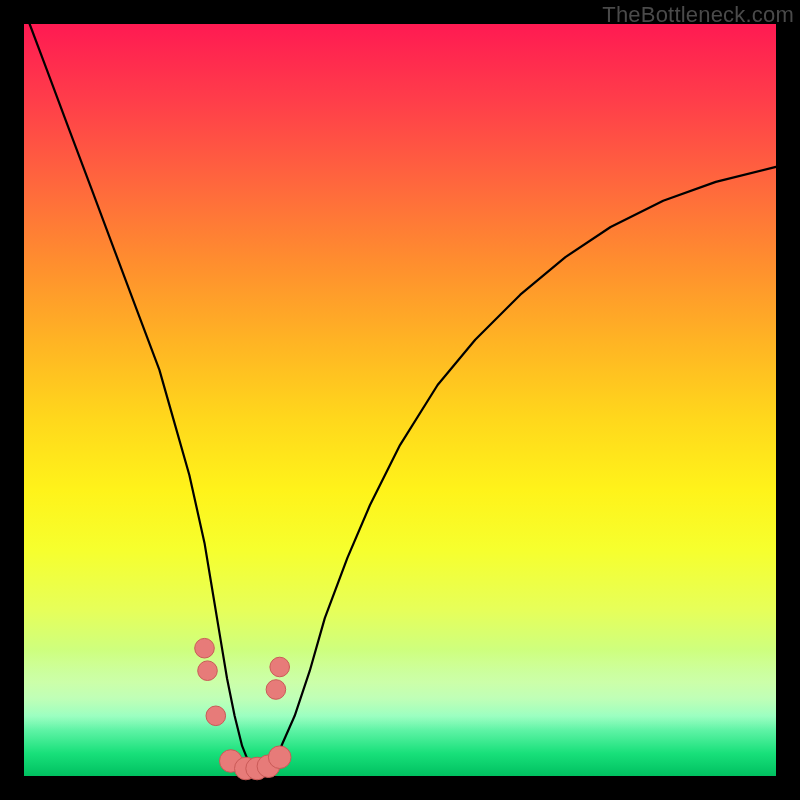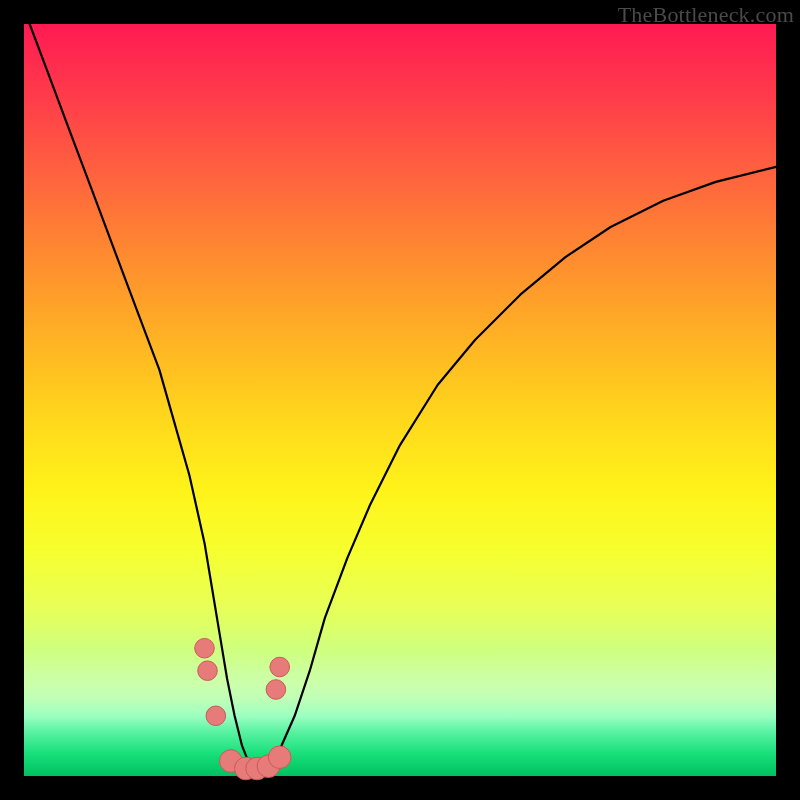--- a/index.html
+++ b/index.html
@@ -42,21 +42,20 @@
   }
   .watermark {
     position: absolute;
     top: 2px;
     right: 6px;
     color: #4a4a4a;
     font-size: 22px;
     letter-spacing: 0.2px;
     user-select: none;
     pointer-events: none;
-    font-family: Liberation Serif, serif;
   }
   svg.curve {
     position: absolute;
     left: 0;
     top: 0;
     width: 752px;
     height: 752px;
     overflow: visible;
     pointer-events: none;
   }

